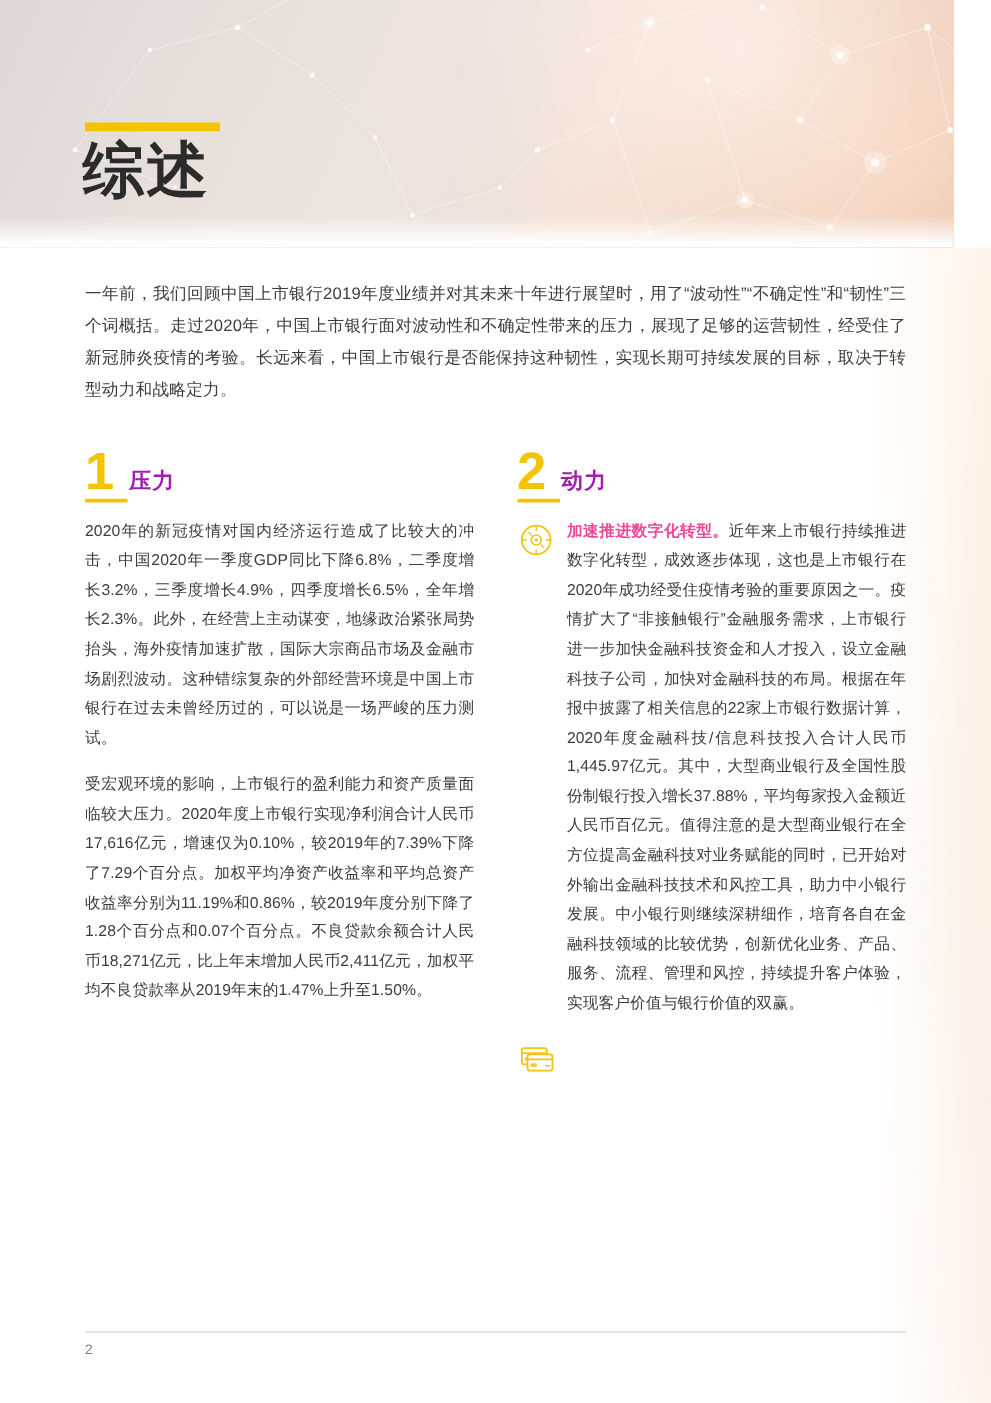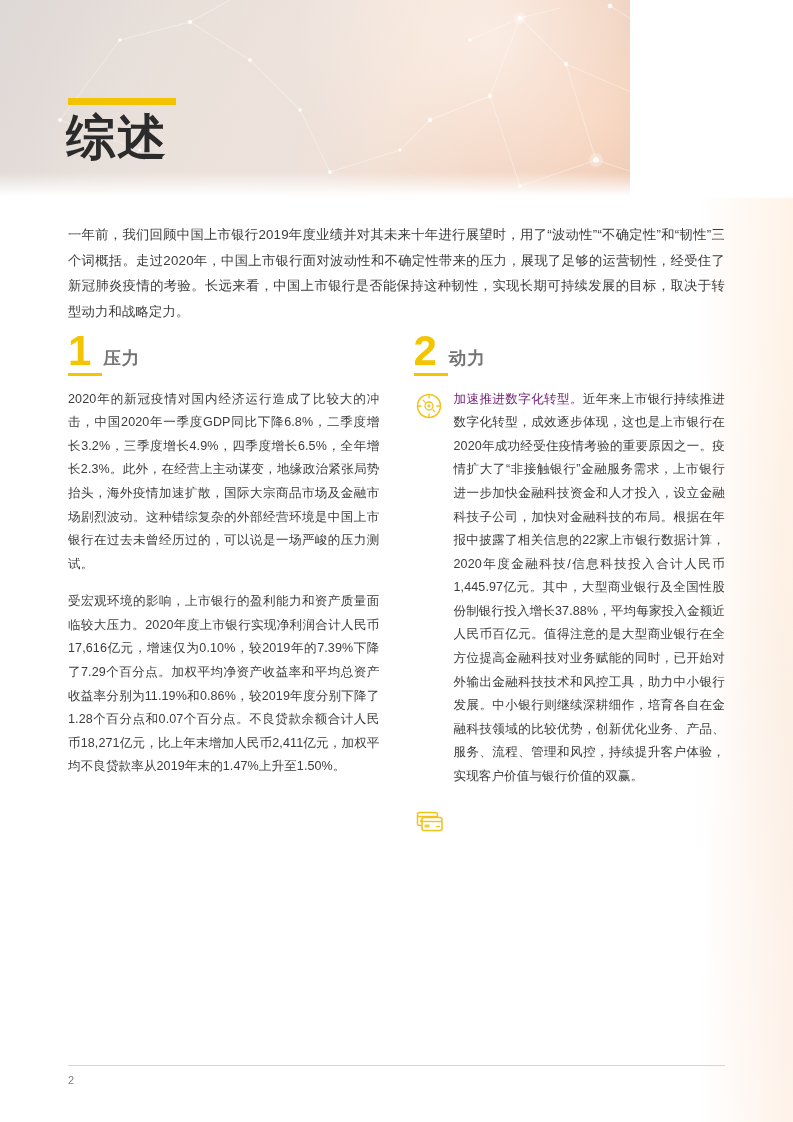--- a/index.html
+++ b/index.html
@@ -10,21 +10,21 @@
     font-family: "Liberation Sans", sans-serif;
     background: #ffffff;
     color: #3a3a3a;
     position: relative;
     overflow: hidden;
   }
 
   
   .hero {
     position: relative;
-    width: 630px;
+    width: 763px;
     height: 198px;
     overflow: hidden;
     background:
       radial-gradient(circle at 78% 20%, rgba(255,255,255,0.55) 0%, rgba(255,255,255,0) 38%),
       radial-gradient(circle at 95% 60%, rgba(255,214,186,0.75) 0%, rgba(255,214,186,0) 45%),
       radial-gradient(circle at 40% 80%, rgba(236,226,220,0.9) 0%, rgba(236,226,220,0) 55%),
       linear-gradient(115deg, #ded8d6 0%, #e6ded9 22%, #efe3dc 45%, #f2dfd2 62%, #e9cfc0 78%, #d9bdb0 100%);
   }
   .hero-net { position: absolute; inset: 0; }
   .hero-fade-bottom {
@@ -68,21 +68,21 @@
   .page-body {
     position: relative;
     padding: 24px 68px 0 68px;
   }
 
   .lead {
     font-size: 13.3px;
     line-height: 1.92;
     color: #3c3c3c;
     text-align: justify;
-    margin: 0 0 8px 0;
+    margin: 0 0 34px 0;
     letter-spacing: 0.2px;
   }
 
   
   .columns {
     display: flex;
     gap: 34px;
   }
   .col { width: 312px; }
 
@@ -104,21 +104,21 @@
   .sec-num::after {
     content: "";
     position: absolute;
     left: 0; bottom: 0;
     width: 34px; height: 3px;
     background: #f3c400;
   }
   .sec-title {
     font-size: 17.5px;
     font-weight: bold;
-    color: #737373;
+    color: #a21caf;
     padding-bottom: 6px;
     letter-spacing: 1px;
   }
 
   p.body {
     font-size: 12.55px;
     line-height: 1.88;
     color: #3c3c3c;
     text-align: justify;
     margin: 0 0 14px 0;
@@ -139,22 +139,22 @@
   }
   .bullet-body {
     flex: 1 1 auto;
     font-size: 12.55px;
     line-height: 1.88;
     color: #3c3c3c;
     text-align: justify;
     letter-spacing: 0.1px;
   }
   .bullet-body b {
-    color: #701a75;
-    font-weight: normal;
+    color: #ec4899;
+    font-weight: bold;
   }
 
   
   .footer {
     position: absolute;
     left: 68px;
     right: 68px;
     bottom: 36px;
   }
   .footer-rule {

